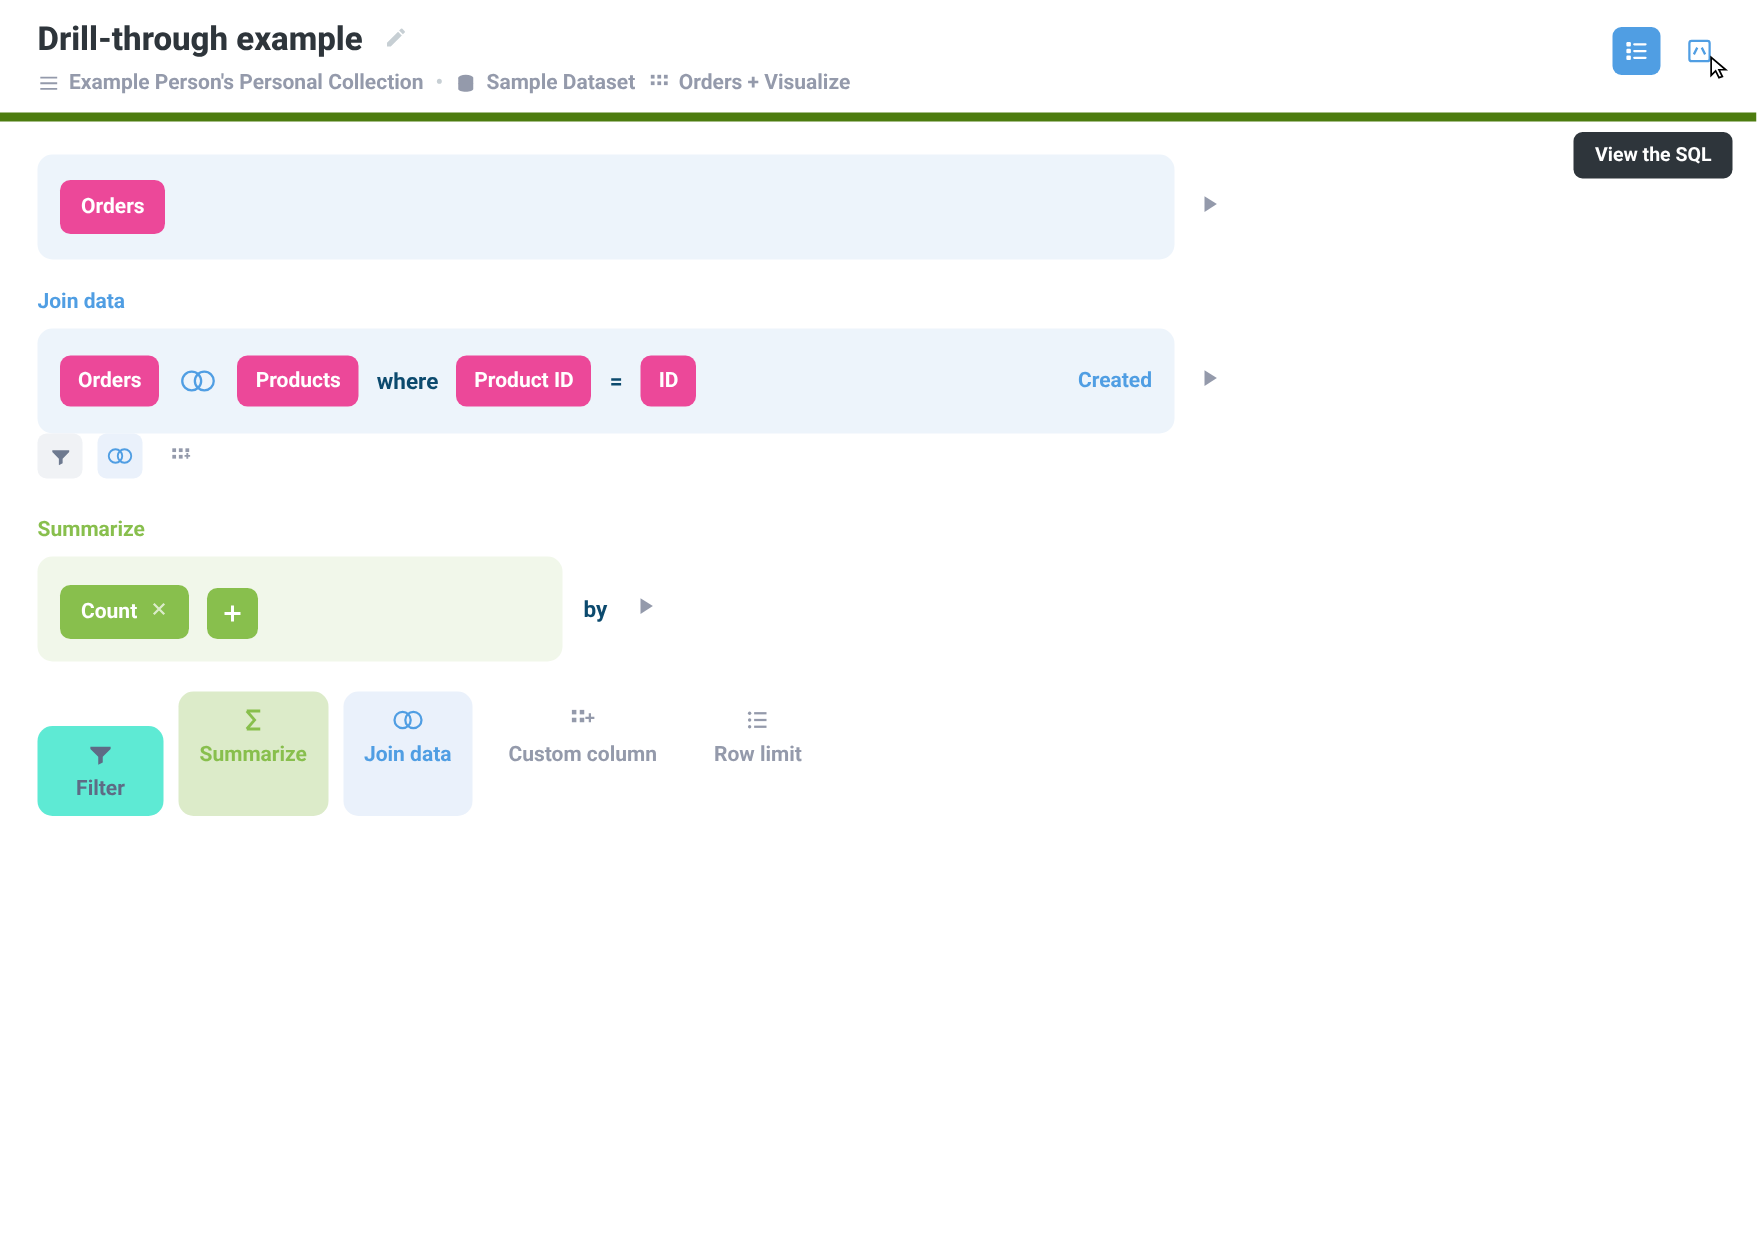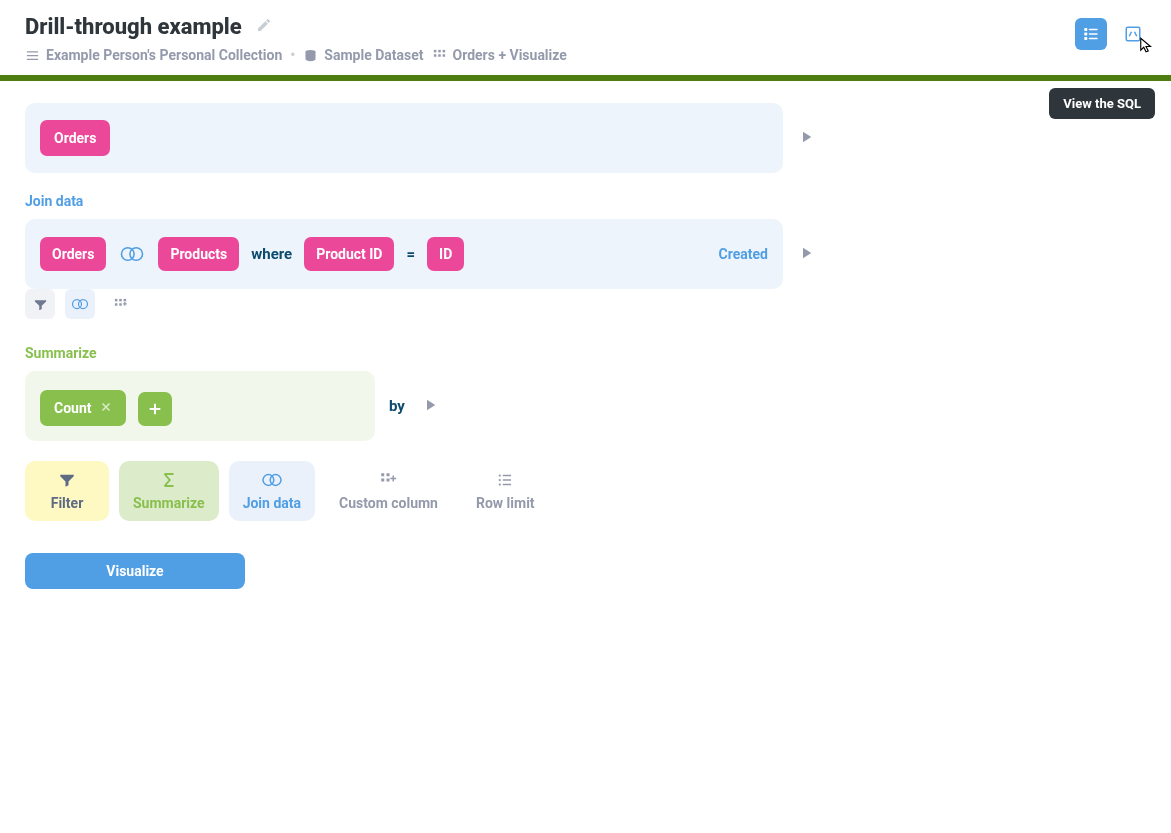--- a/index.html
+++ b/index.html
@@ -190,21 +190,21 @@
   .action-card {
     min-width: 84px;
     padding: 10px 14px 10px 14px;
     border-radius:10px;
     text-align:center;
     font-weight:700;
     display:flex;flex-direction:column;align-items:center;gap:6px;
     color:#949aab;
   }
   .action-card svg { display:block; }
-  .ac-grey { background:#fef9c3; color:#5e6b85; }
+  .ac-grey { background:#5eead4; color:#5e6b85;margin-top:23px; }
   .ac-green { background:#dcebc9; color:#88bf4d; }
   .ac-blue { background:#eaf1fb; color:#509ee3; }
 
   .visualize-btn {
     margin-top: 32px;
     background:#509ee3;color:#fff;
     font-weight:700;
     border-radius:8px;
     padding: 10px 0;
     width: 220px;
@@ -401,15 +401,14 @@
           <rect x="9" y="5" width="11" height="2"></rect>
           <circle cx="5" cy="12" r="1.5"></circle>
           <rect x="9" y="11" width="11" height="2"></rect>
           <circle cx="5" cy="18" r="1.5"></circle>
           <rect x="9" y="17" width="11" height="2"></rect>
         </svg>
       <span>Row limit</span>
     </div>
   </div>
 
-  <div class="visualize-btn">Visualize</div>
 
 </div>
 
 </body></html>

